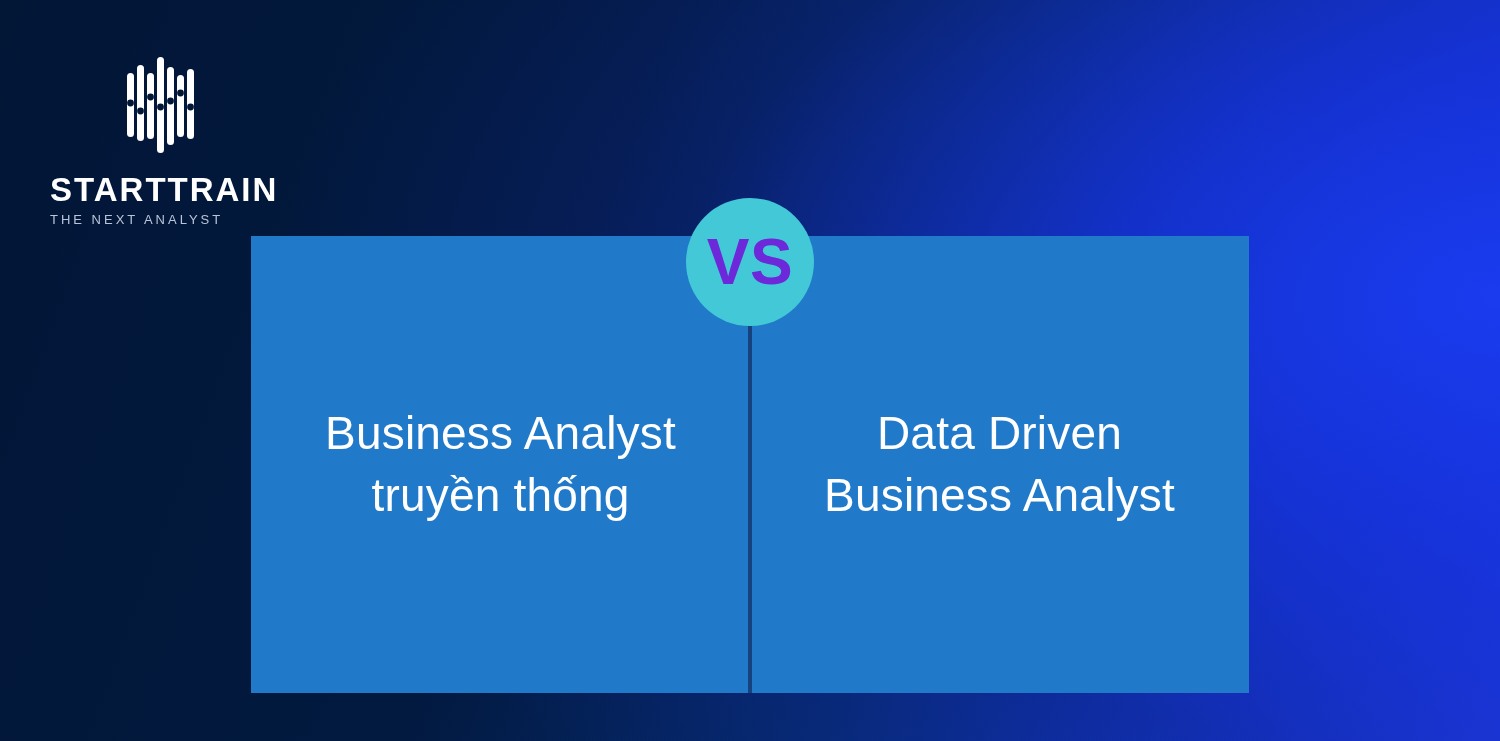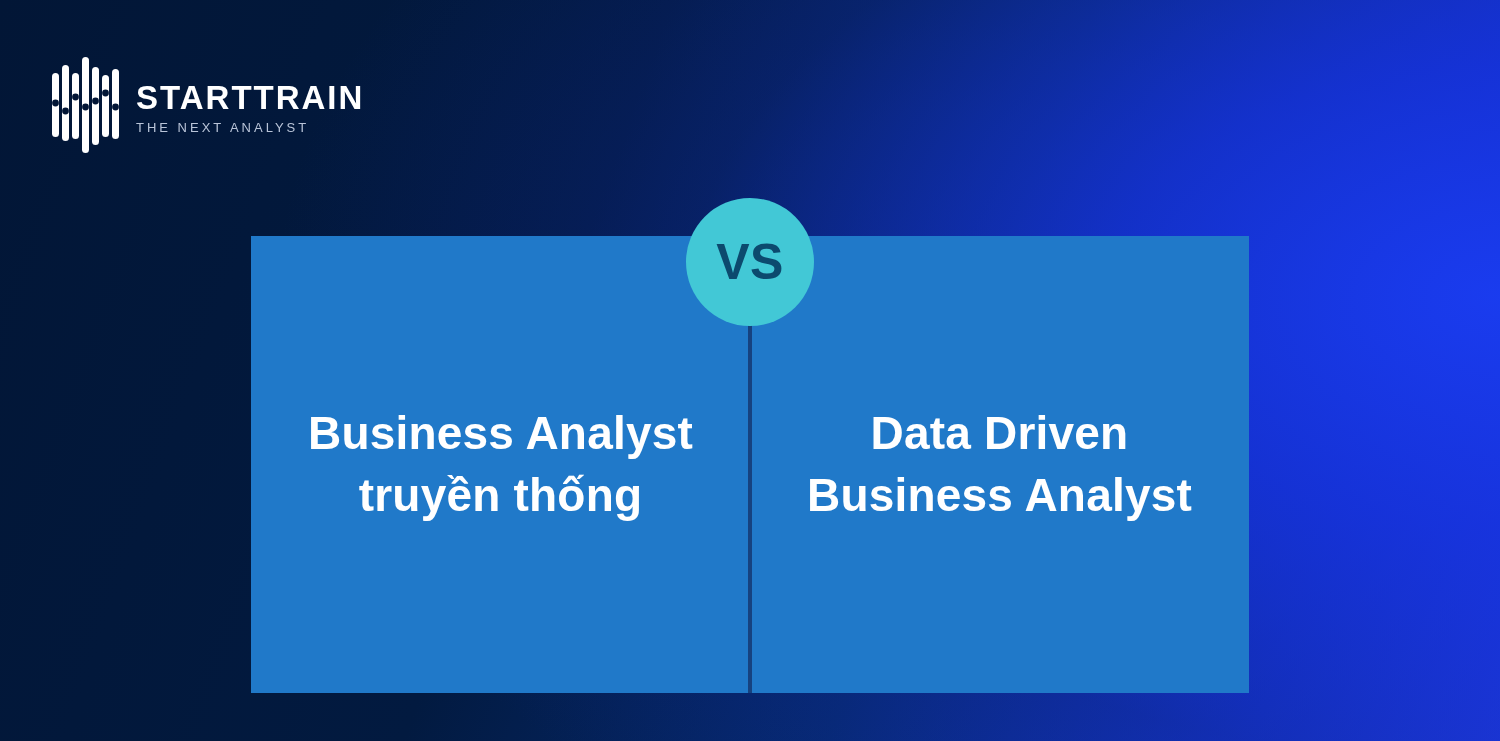--- a/index.html
+++ b/index.html
@@ -16,21 +16,22 @@
       linear-gradient(110deg, #021636 0%, #021a40 38%, #062a72 62%, #1433c8 86%, #1f3cf0 100%);
     overflow:hidden;
   }
 
   
   #logo {
     position:absolute;
     left:50px; top:55px;
     display:flex;
     align-items:center;
-    gap:8px;
+    gap:14px;
+    flex-direction:column;
   }
   #logo-mark {
     width:78px; height:100px;
     display:block;
   }
   #logo-text {
     display:flex;
     flex-direction:column;
     justify-content:center;
     padding-top:4px;
@@ -62,21 +63,21 @@
   .compare-side {
     flex:1 1 50%;
     display:flex;
     align-items:center;
     justify-content:center;
     padding:0 46px;
   }
   .side-title {
     color:#ffffff;
     font-size:46px;
-    font-weight:bold;
+    font-weight:normal;
     line-height:1.33;
     text-align:center;
     letter-spacing:0.2px;
   }
   #panel-divider {
     position:absolute;
     left:748px; top:300px;
     width:4px; height:393px;
     background:#16427f;
   }
@@ -87,22 +88,22 @@
     left:686px; top:198px;
     width:128px; height:128px;
     border-radius:50%;
     background:#42c8d6;
     display:flex;
     align-items:center;
     justify-content:center;
     z-index:3;
   }
   #vs-label {
-    color:#0c4a6e;
-    font-size:50px;
+    color:#6d28d9;
+    font-size:64px;
     font-weight:bold;
     letter-spacing:0.5px;
     line-height:1;
     text-align:center;
   }
 </style>
 </head>
 <body>
 
 <div id="canvas">

